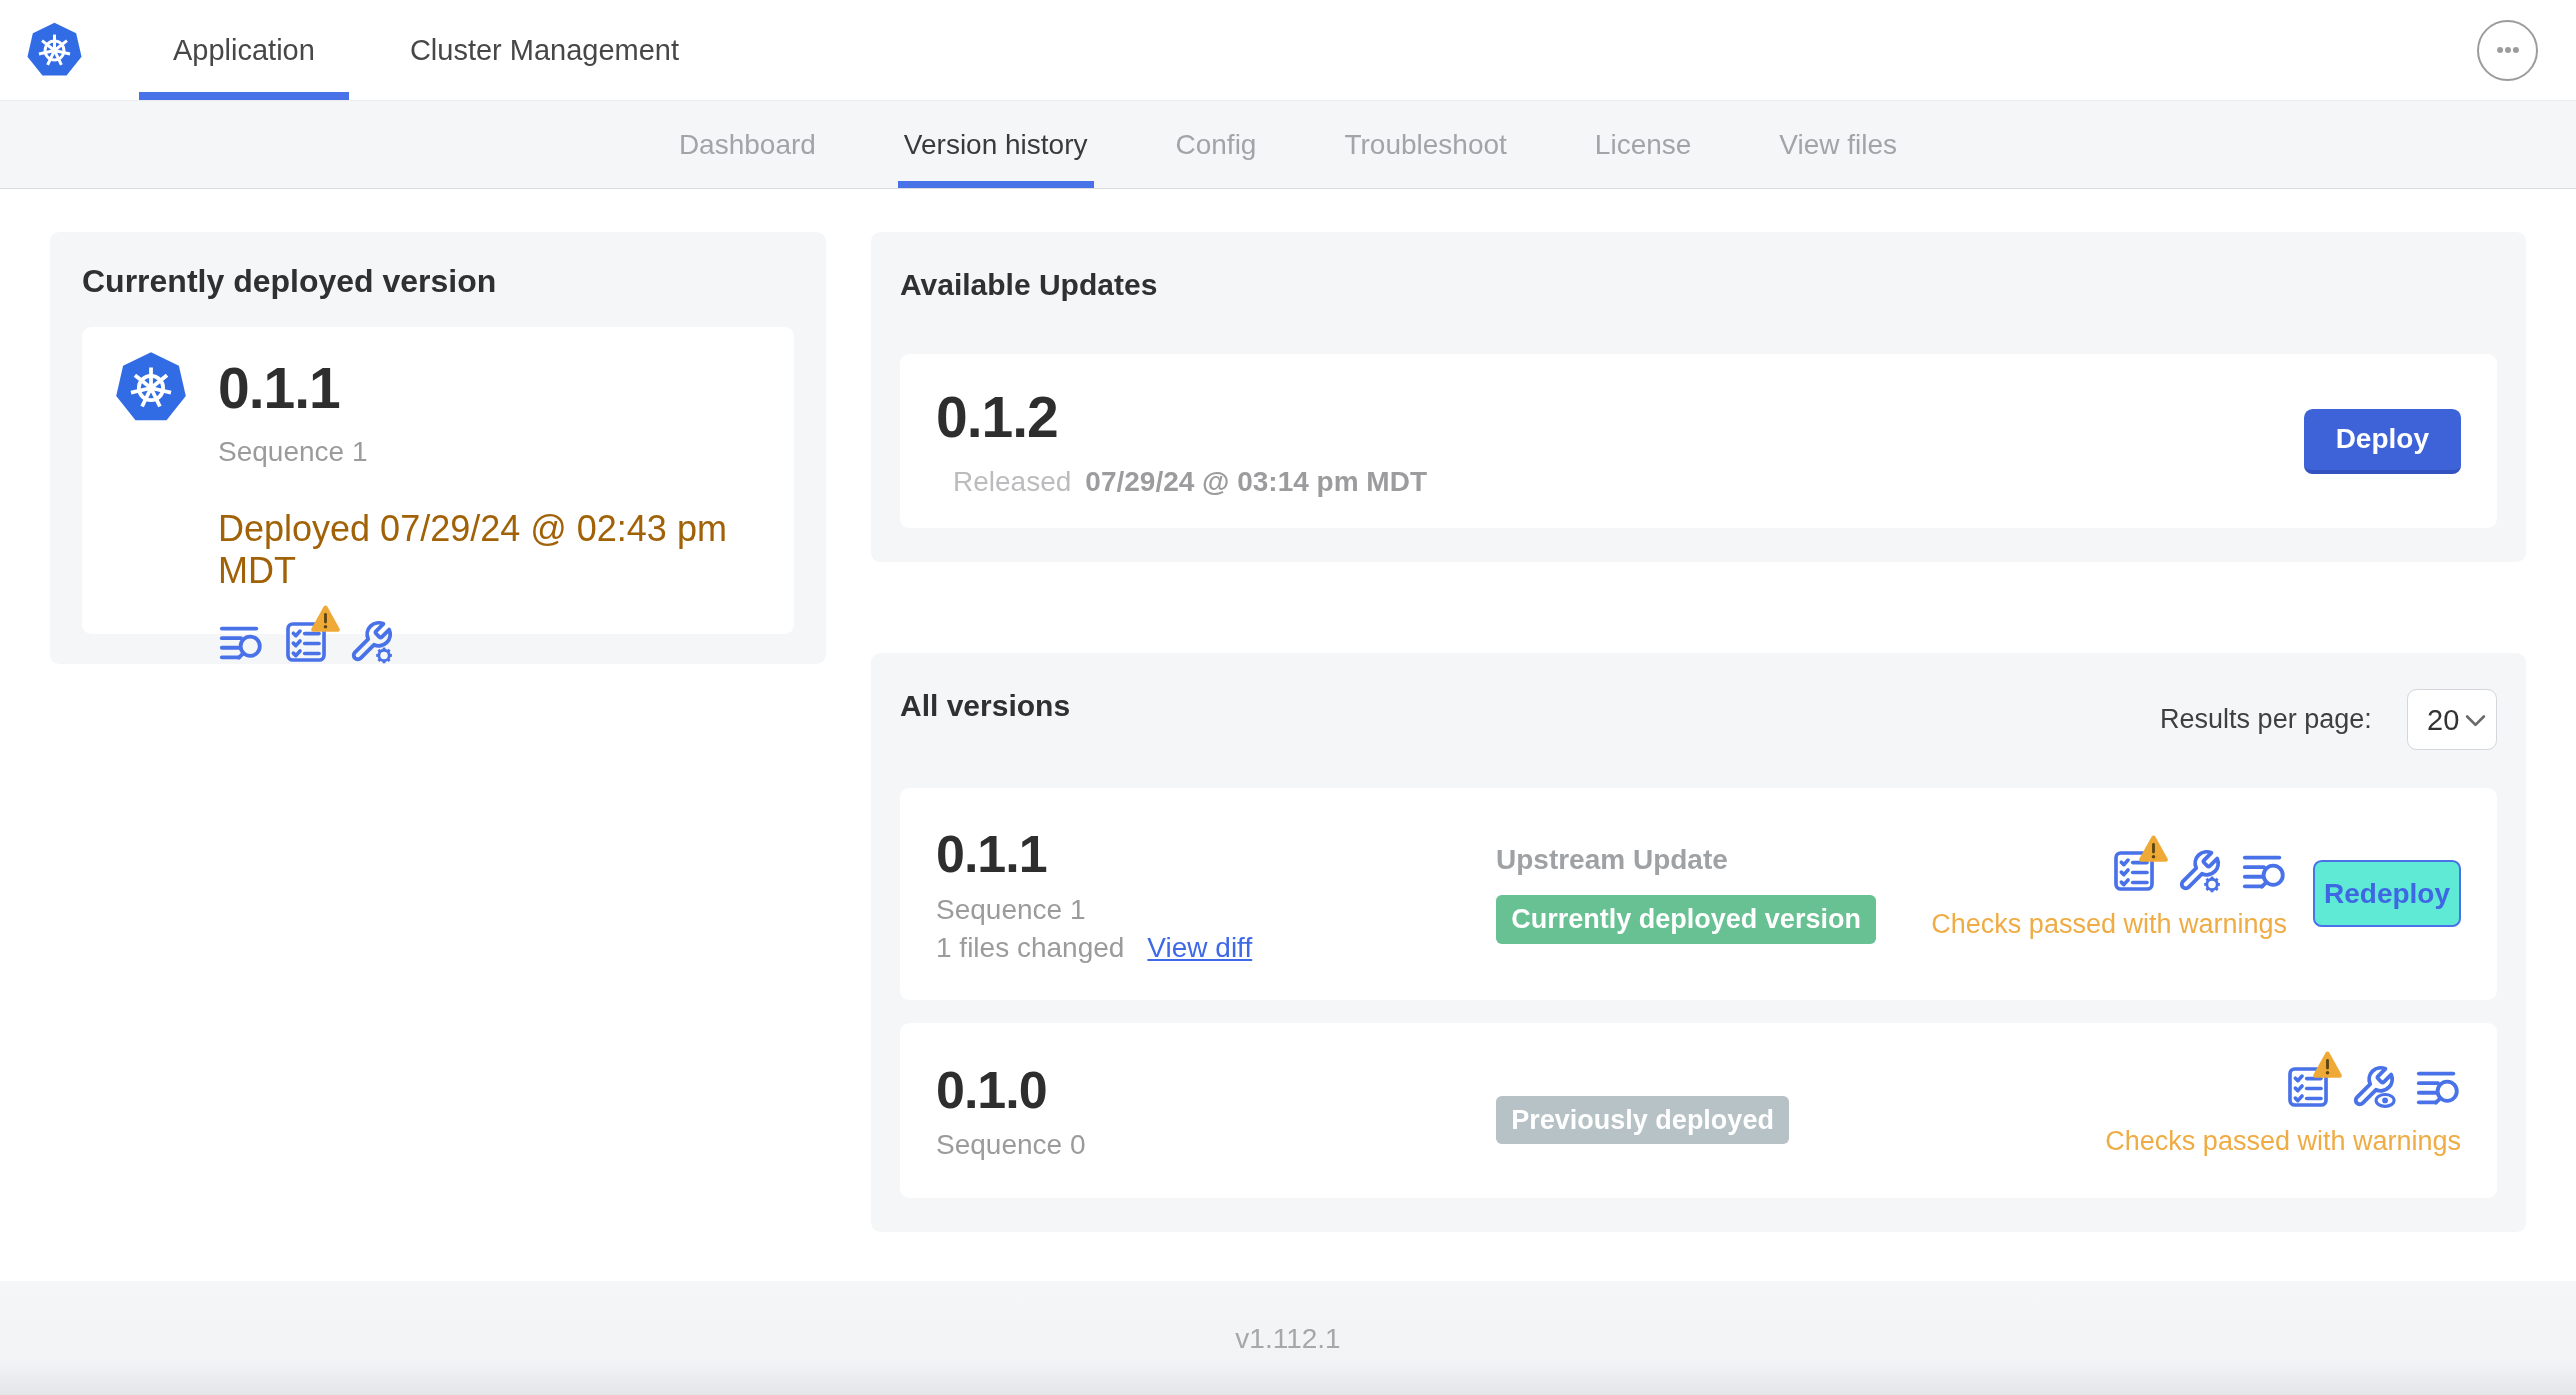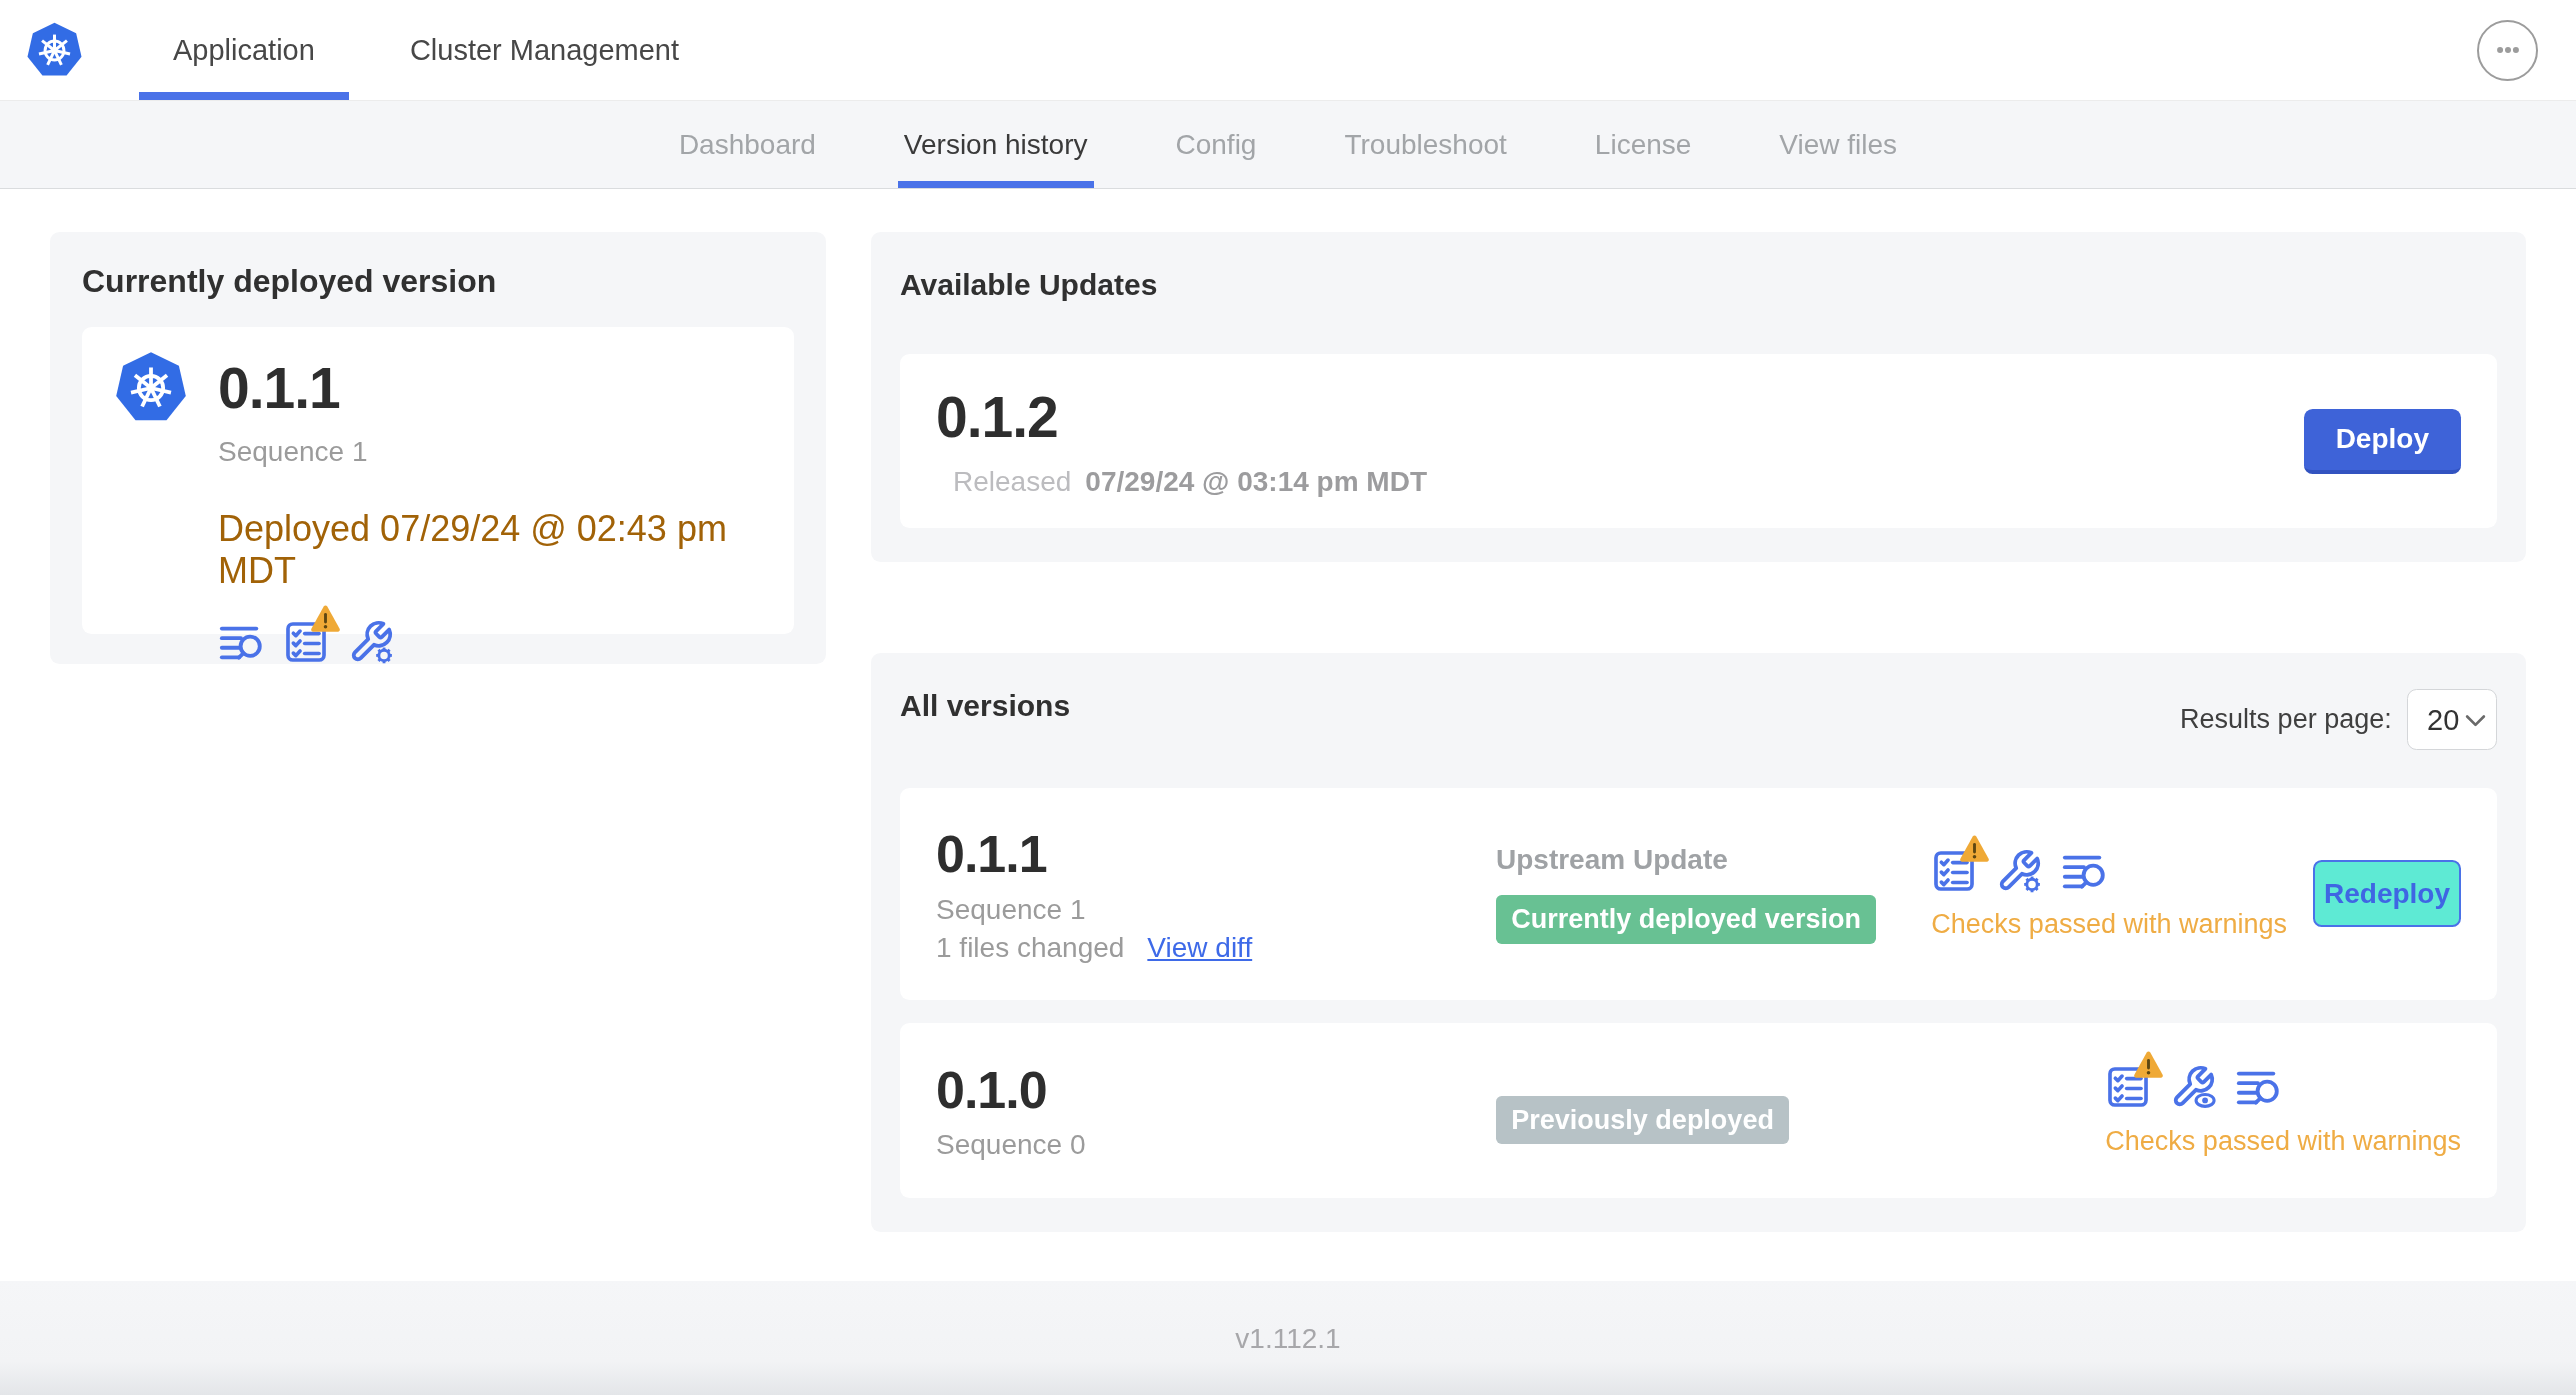--- a/index.html
+++ b/index.html
@@ -99,21 +99,21 @@
   .deploy-btn {
     min-width: 147px; height: 65px; padding: 0 32px; border-radius: 8.6px;
     background: #3E63D8; border: none; border-bottom: 4.8px solid #3253c0;
     color: #fff; font-size: 28px; font-weight: bold; cursor: pointer; font-family: inherit;
   }
 
   
   .versions-head { display: flex; align-items: flex-start; justify-content: space-between; }
   .rpp { display: flex; align-items: center; gap: 15.3px; }
   .rpp-label { font-size: 27px; color: #3f3f3f; }
-  .select-wrap { position: relative; }
+  .select-wrap { position: relative; margin-left: 20px; }
   .rpp-select {
     appearance: none; -webkit-appearance: none; width: 90px; height: 61px;
     border: 1.9px solid #d4d6d9; border-radius: 9.5px; background: #fff;
     font-size: 29px; color: #333; padding: 0 0 0 19px; font-family: inherit; cursor: pointer;
   }
   .select-chevron { position: absolute; right: 11.5px; top: 25px; width: 21px; height: 13.4px; pointer-events: none; }
 
   .vrow-card {
     background: #fff; border-radius: 9.5px; display: flex; align-items: center;
     padding: 0 36px;
@@ -124,21 +124,21 @@
   .vnum-md { font-size: 52px; font-weight: bold; color: #2e2e2e; letter-spacing: -1px; }
   .files-line { margin-top: 5.7px; font-size: 28px; color: #9b9b9b; display: flex; gap: 23px; align-items: baseline; }
   .view-diff { color: #3E6AE8; text-decoration: underline; cursor: pointer; }
   .col-src { flex: 1; }
   .src-label { font-size: 28px; font-weight: bold; color: #9fa2a5; }
   .badge {
     display: inline-block; margin-top: 19px; padding: 8.6px 15.3px; border-radius: 5.7px;
     font-size: 27px; font-weight: bold; color: #fff; white-space: nowrap;
   }
   .col-actions { margin-left: auto; display: flex; align-items: center; gap: 26px; }
-  .icons-col { display: flex; flex-direction: column; }
+  .icons-col { display: flex; flex-direction: column; align-items: flex-end; }
   .checks-text { margin-top: 15.3px; font-size: 27px; color: #EFAC44; white-space: nowrap; }
   .redeploy-btn {
     width: 148px; height: 67px; border-radius: 8.6px; background: #5eead4;
     border: 2.9px solid #4A72E8; color: #3F66E3; font-size: 28px; font-weight: bold;
     cursor: pointer; font-family: inherit;
   }
 
   
   .footer {
     height: 115px; flex-shrink: 0;

